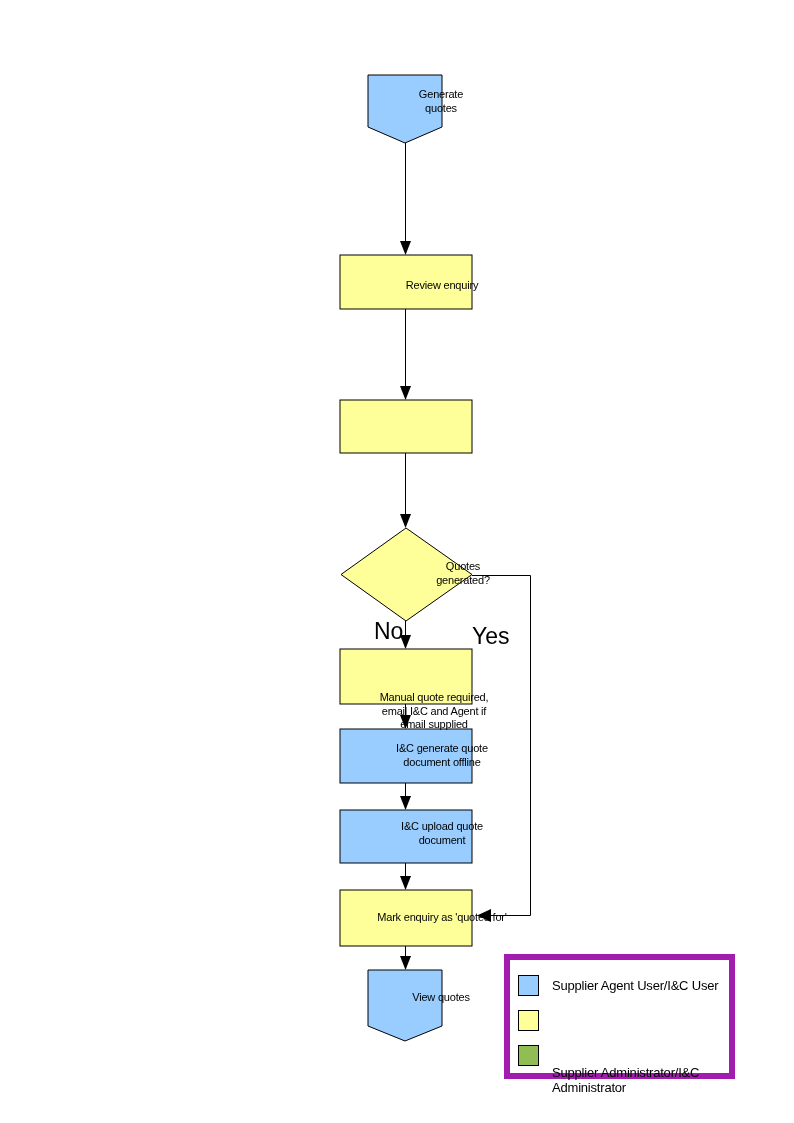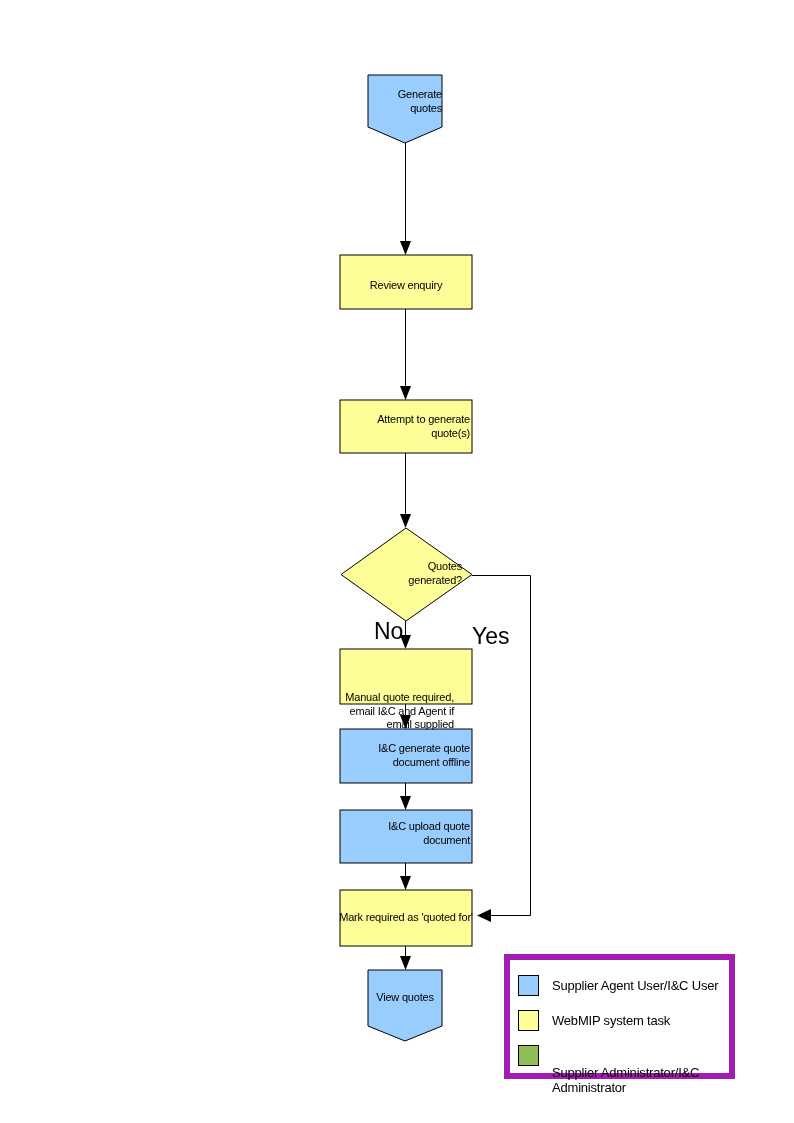--- a/index.html
+++ b/index.html
@@ -10,25 +10,26 @@
     background: #ffffff;
     font-family: "Liberation Sans", sans-serif;
     overflow: hidden;
   }
   #edges { position: absolute; left: 0; top: 0; }
   .nlabel {
     position: absolute;
     display: flex;
     align-items: center;
     justify-content: center;
-    text-align: right;
+    text-align: center;
     font-size: 11px;
     line-height: 1.25;
     letter-spacing: -0.2px;
     color: #000000;
+    padding-left: 36px;
   }
   .nowrap { white-space: nowrap; }
   .branch {
     position: absolute;
     font-size: 23px;
     color: #000000;
     letter-spacing: 0;
   }
   #legend {
     position: absolute;
@@ -107,42 +108,40 @@
 
     <rect x="340" y="890" width="132" height="56" stroke="#000000" stroke-width="1" fill="#FFFF99"></rect>
 
     <polygon points="368,970 442,970 442,1026 405,1041 368,1026" stroke="#000000" stroke-width="1" fill="#99CCFF"></polygon>
   </svg>
 
   <div class="nlabel" style="left:368px; top:75px; width:74px; height:54px;">Generate quotes</div>
 
   <div class="nlabel" style="left:342px; top:255px; width:128px; height:62px;">Review enquiry</div>
 
-  <div class="nlabel" style="left:342px; top:400px; width:128px; height:53px;">Attempt to generate quote(s)</div>
 
   <div class="nlabel" style="left:392px; top:546px; width:70px; height:56px;">Quotes generated?</div>
 
   <div class="nlabel" style="left:342px; top:684px; width:112px; height:55px;">Manual quote required, email I&amp;C and Agent if email supplied</div>
 
   <div class="nlabel" style="left:342px; top:729px; width:128px; height:54px;">I&amp;C generate quote document offline</div>
 
   <div class="nlabel" style="left:342px; top:810px; width:128px; height:47px;">I&amp;C upload quote document</div>
 
-  <div class="nlabel nowrap" style="left:338px; top:890px; width:136px; height:56px;">Mark required as 'quoted for'</div>
+  <div class="nlabel nowrap" style="left:338px; top:890px; width:136px; height:56px;">Mark enquiry as 'quoted for'</div>
 
   <div class="nlabel nowrap" style="left:368px; top:970px; width:74px; height:56px;">View quotes</div>
 
   <div class="branch" style="left:472px; top:577px;margin-top:46px;">Yes</div>
 
   <div class="branch" style="left:374px; top:618px;text-align:right;">No</div>
 
   <div id="legend">
     <div class="swatch" style="top: 15px; background-color: rgb(153, 204, 255);"></div>
     <div class="legend-label" style="top:15px; height:21px;">Supplier Agent User/I&amp;C User</div>
 
     <div class="swatch" style="top: 50px; background-color: rgb(255, 255, 153);"></div>
-    <div class="legend-label" style="top:50px; height:21px;">WebMIP system task</div>
 
     <div class="swatch" style="top: 85px; background-color: rgb(144, 190, 85);"></div>
     <div class="legend-label" style="top:84px; height:32px;margin-top:20px;">Supplier Administrator/I&amp;C Administrator</div>
   </div>
 
 </div>
 
 </body></html>

